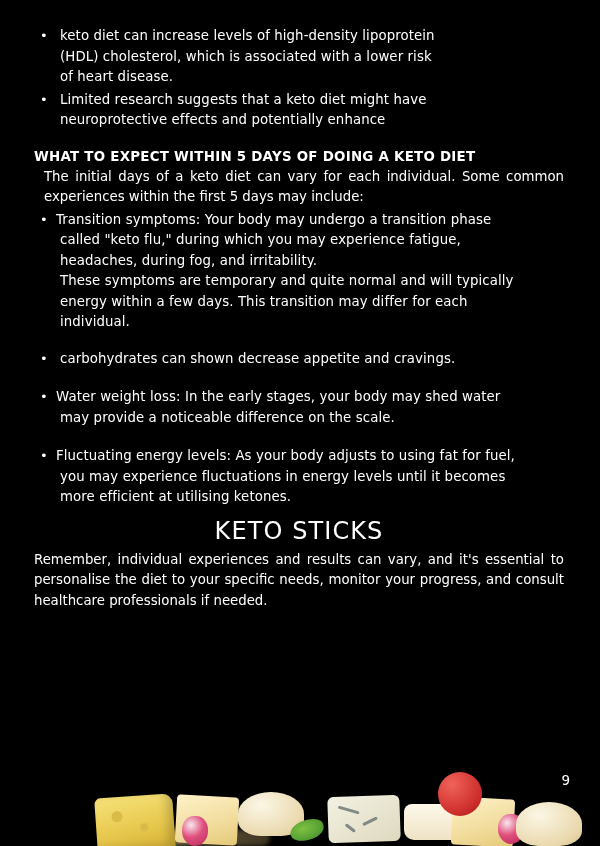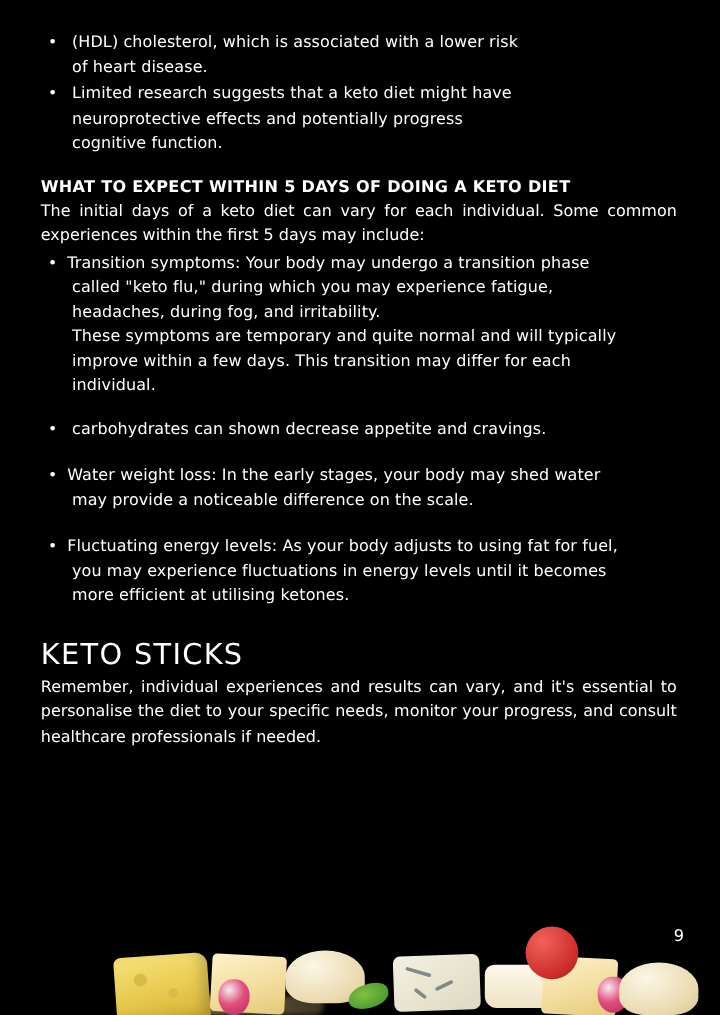--- a/index.html
+++ b/index.html
@@ -52,31 +52,32 @@
     font-size: 13.4px;
     font-weight: bold;
     letter-spacing: 0.25px;
     margin: 16px 0 1px 0;
     line-height: 19px;
   }
   .para {
     font-size: 13.3px;
     line-height: 20.5px;
     text-align: justify;
-    margin: 0 0 2px 0;
+    margin: 0 0 2px 10px;
   }
   .para.justify-all {
     text-align: justify;
   }
   .big-title {
     font-size: 24px;
     font-weight: normal;
     letter-spacing: 1.1px;
-    margin: 22px 0 4px 0;
+    margin: 8px 0 4px 0;
     line-height: 30px;
+    text-align: center;
   }
   .closing {
     font-size: 13.3px;
     line-height: 20.5px;
     text-align: justify;
     margin: 0;
   }
   .page-number {
     position: absolute;
     right: 30px;
@@ -166,42 +167,42 @@
   }
 </style>
 </head>
 <body>
 
 <div class="page">
 
   <ul class="bullets">
     <li>
       <span class="dot">•</span>
+      <div class="line li-indent">keto diet can increase levels of high-density lipoprotein</div>
       <div class="line li-indent">(HDL) cholesterol, which is associated with a lower risk</div>
       <div class="line li-indent">of heart disease.</div>
     </li>
     <li>
       <span class="dot">•</span>
       <div class="line li-indent">Limited research suggests that a keto diet might have</div>
-      <div class="line li-indent">neuroprotective effects and potentially progress</div>
-      <div class="line li-indent">cognitive function.</div>
+      <div class="line li-indent">neuroprotective effects and potentially enhance</div>
     </li>
   </ul>
 
   <div class="section-head">WHAT TO EXPECT WITHIN 5 DAYS OF DOING A KETO DIET</div>
   <div class="para justify-all">The initial days of a keto diet can vary for each individual. Some common experiences within the first 5 days may include:</div>
 
   <ul class="bullets">
     <li>
       <span class="dot">•</span>
       <div class="line">Transition symptoms: Your body may undergo a transition phase</div>
       <div class="line li-indent">called "keto flu," during which you may experience fatigue,</div>
       <div class="line li-indent">headaches, during fog, and irritability.</div>
       <div class="line li-indent">These symptoms are temporary and quite normal and will typically</div>
-      <div class="line li-indent">improve within a few days. This transition may differ for each</div>
+      <div class="line li-indent">energy within a few days. This transition may differ for each</div>
       <div class="line li-indent">individual.</div>
     </li>
     <li class="spaced" style="margin-top:16px;">
       <span class="dot">•</span>
       <div class="line li-indent">carbohydrates can shown decrease appetite and cravings.</div>
     </li>
     <li class="spaced" style="margin-top:18px;">
       <span class="dot">•</span>
       <div class="line">Water weight loss: In the early stages, your body may shed water</div>
       <div class="line li-indent">may provide a noticeable difference on the scale.</div>

